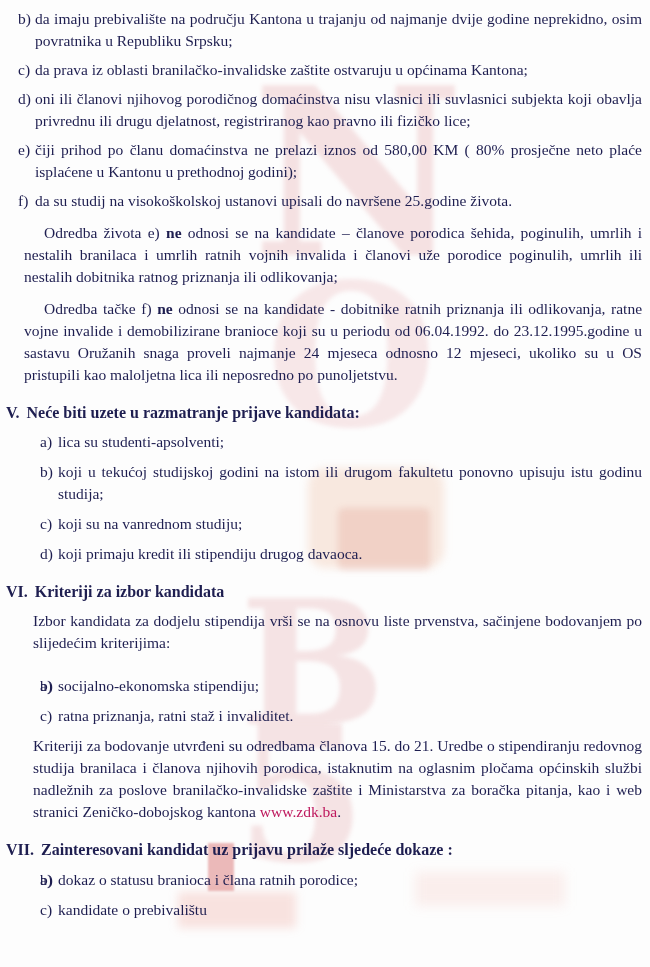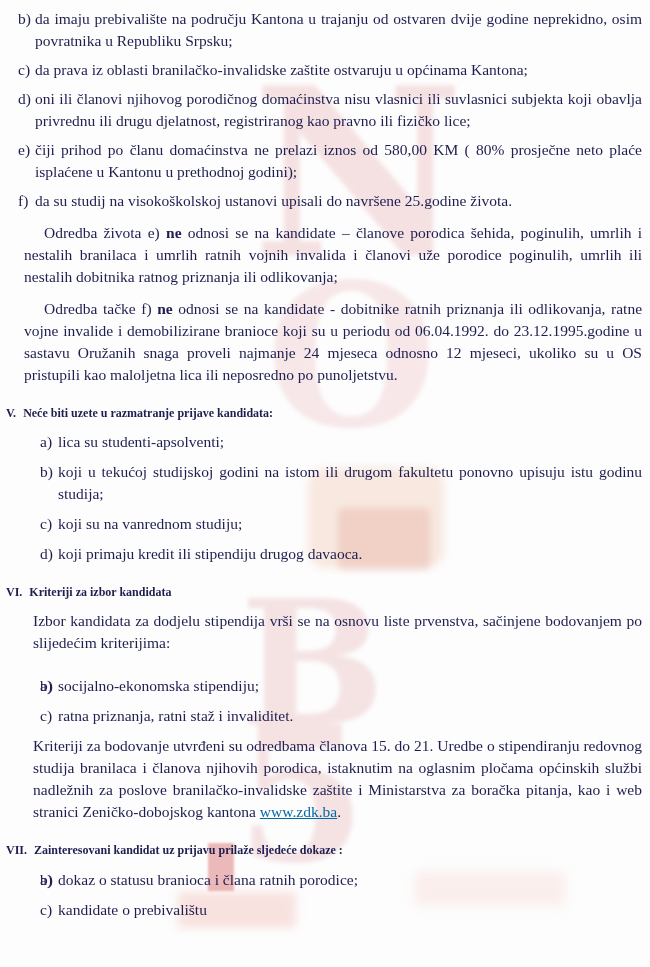--- a/index.html
+++ b/index.html
@@ -20,31 +20,31 @@
 
   
   .toplist { margin-left: 12px; }
   .li { position: relative; padding-left: 17px; margin-bottom: 7px; text-align: justify; }
   .li .marker { position: absolute; left: 0; }
 
   
   .para { margin: 10px 0 0 18px; text-indent: 20px; text-align: justify; }
 
   
-  .sec-head { margin: 16px 0 7px 0; font-weight: bold; font-size: 12px; }
+  .sec-head { margin: 16px 0 7px 0; font-weight: bold; font-size: 16px; }
   .sec-num { display: inline-block; margin-right: 7px; }
 
   
   .seclist { margin-left: 34px; }
   .seclist .li { padding-left: 18px; margin-bottom: 8px; }
 
   .sec-para { margin: 6px 0 21px 27px; text-align: justify; }
   .sec-para-tight { margin: 4px 0 0 27px; text-align: justify; }
 
-  a.doclink { color: #0369a1; text-decoration: underline; cursor: pointer; }
+  a.doclink { color: #be185d; cursor: pointer; }
 
   
   .wm { position: absolute; z-index: 0; font-family: "DejaVu Serif", serif; font-weight: bold; pointer-events: none; }
   .wm-letter { color: rgba(192, 40, 48, 0.13); filter: blur(2px); line-height: 1; }
   #wm-1 { left: 252px; top: 58px; font-size: 232px; }
   #wm-2 { left: 266px; top: 258px; font-size: 196px; color: rgba(192,40,48,0.10); }
   #wm-3 { left: 308px; top: 468px; width: 136px; height: 100px; background: rgba(226,122,66,0.16); border-radius: 18px; filter: blur(4px); }
   #wm-3b { left: 338px; top: 508px; width: 92px; height: 62px; background: rgba(198,70,48,0.14); border-radius: 6px; filter: blur(3px); }
   #wm-4 { left: 240px; top: 578px; font-size: 172px; color: rgba(192,40,48,0.12); }
   #wm-5 { left: 236px; top: 700px; font-size: 188px; color: rgba(192,40,48,0.12); }
@@ -67,21 +67,21 @@
     <span class="wm" id="wm-6"></span>
     <span class="wm" id="wm-7"></span>
     <span class="wm" id="wm-8"></span>
   </div>
 
   <div class="content">
 
     <div class="toplist">
 
         <div class="li">
-          <span class="marker">b)</span><span>da imaju prebivalište na području Kantona u trajanju od ostvaren dvije godine neprekidno, osim povratnika u Republiku Srpsku;</span>
+          <span class="marker">b)</span><span>da imaju prebivalište na području Kantona u trajanju od najmanje dvije godine neprekidno, osim povratnika u Republiku Srpsku;</span>
         </div>
 
         <div class="li">
           <span class="marker">c)</span><span>da prava iz oblasti branilačko-invalidske zaštite ostvaruju u općinama Kantona;</span>
         </div>
 
         <div class="li">
           <span class="marker">d)</span><span>oni ili članovi njihovog porodičnog domaćinstva nisu vlasnici ili suvlasnici subjekta koji obavlja privrednu ili drugu djelatnost, registriranog kao pravno ili fizičko lice;</span>
         </div>
 

